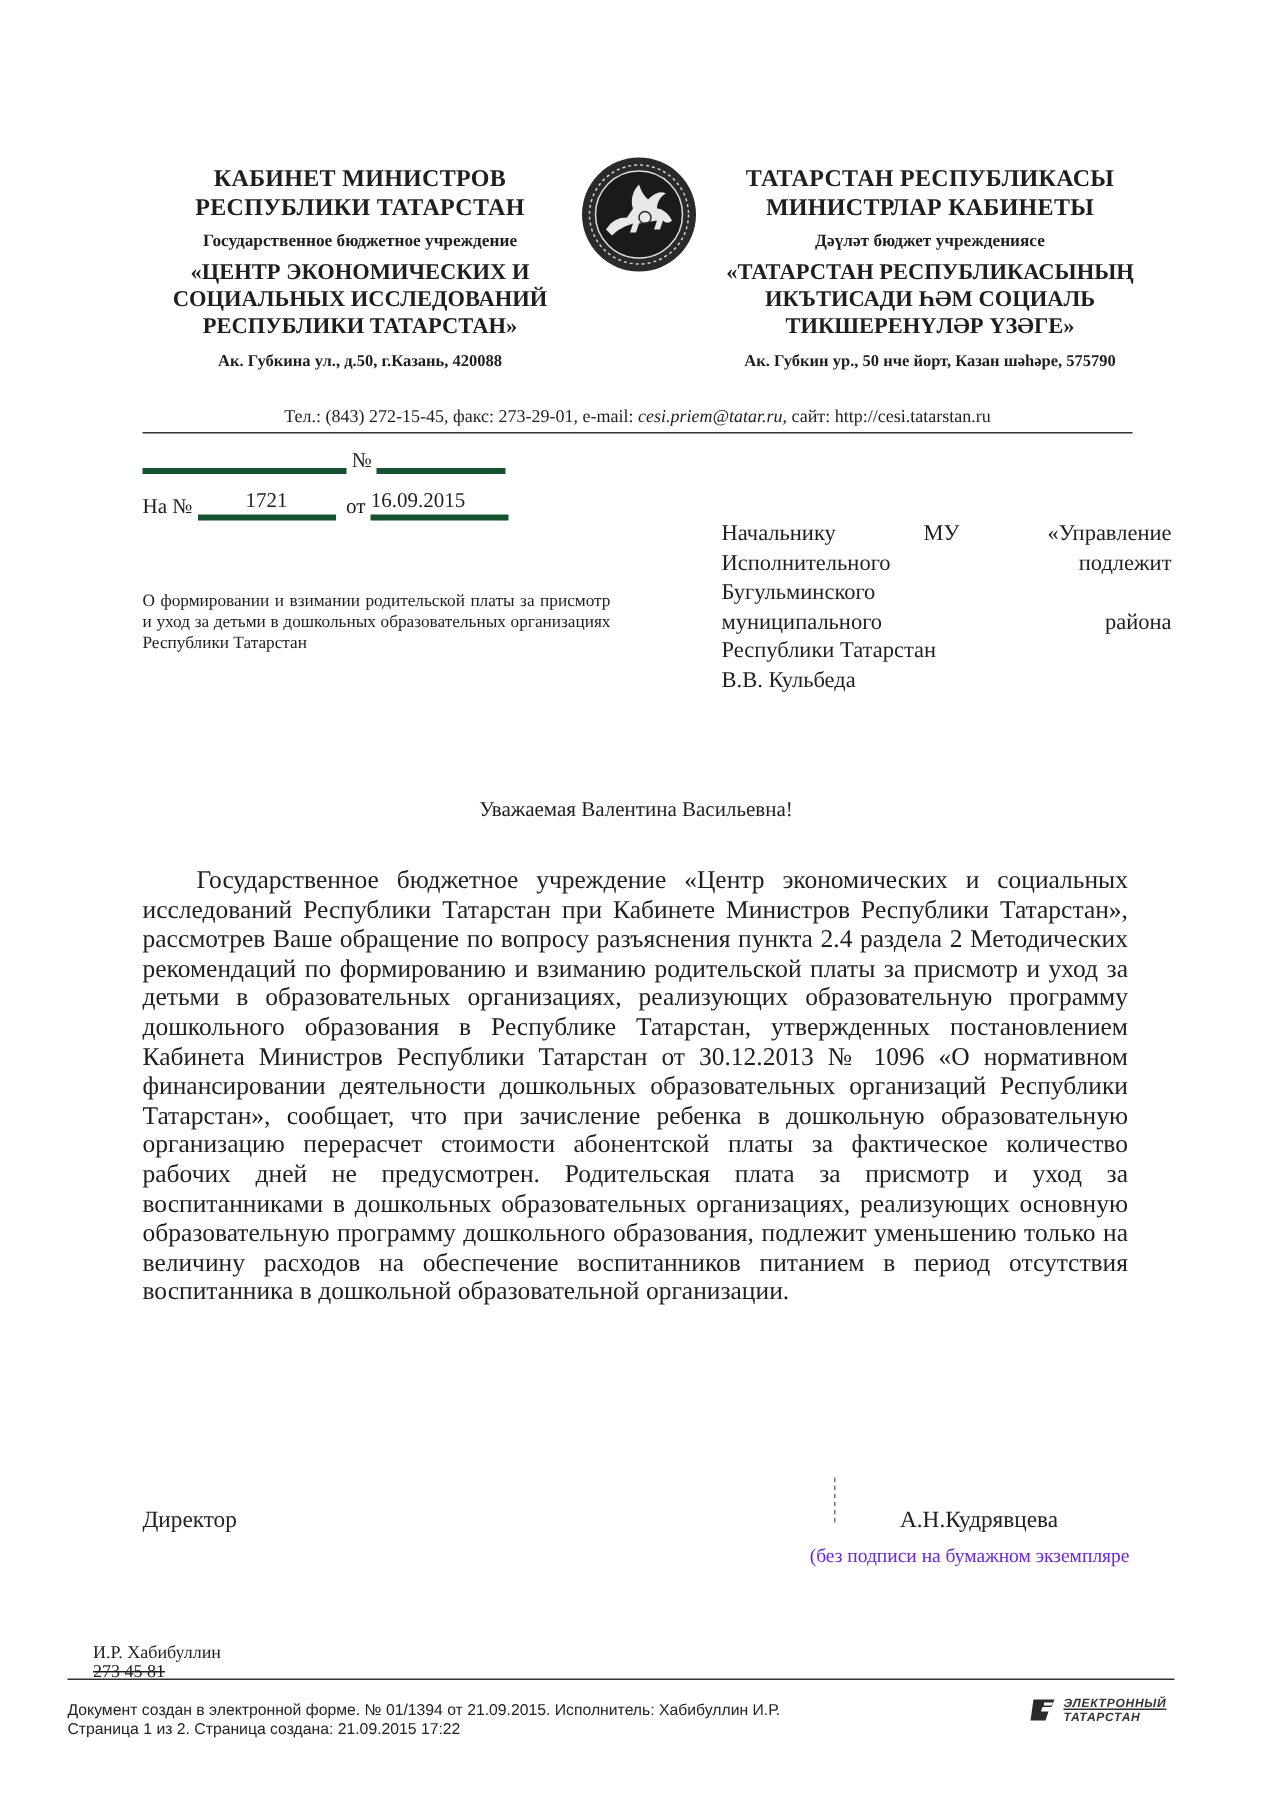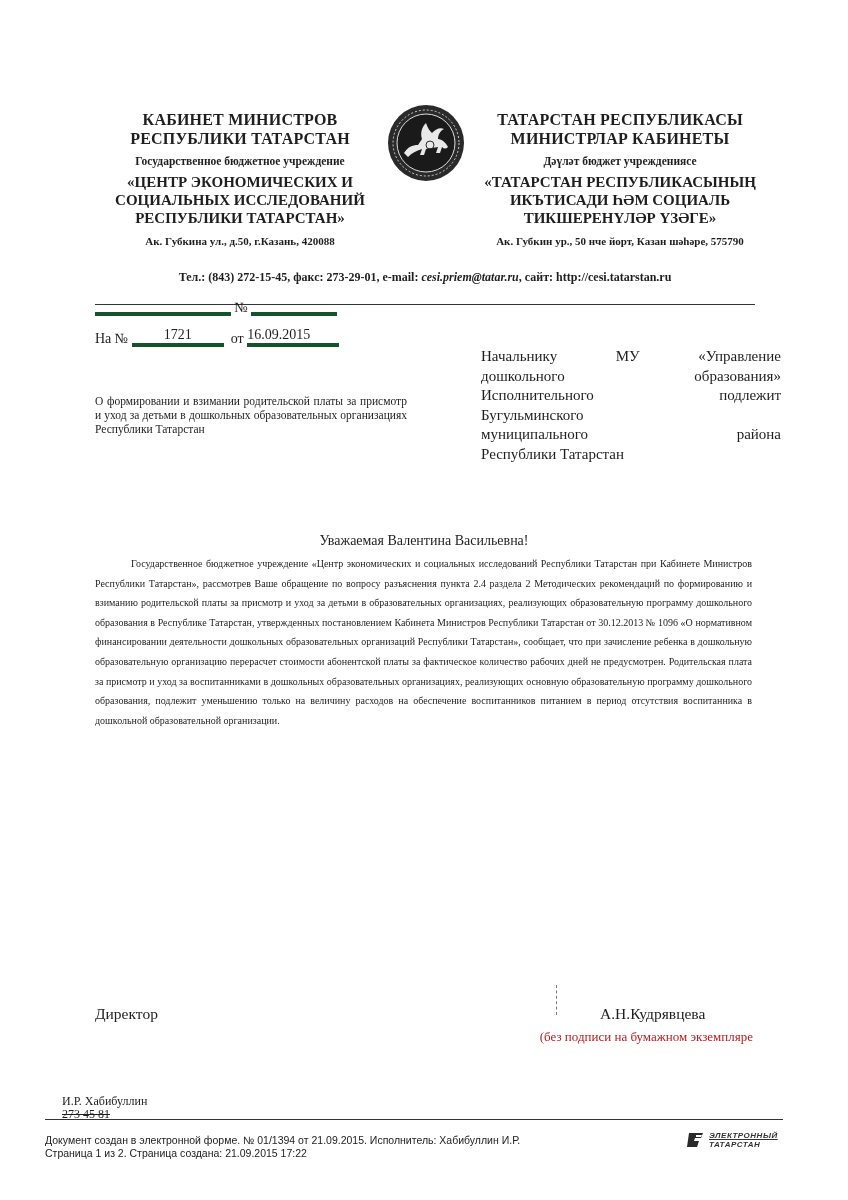--- a/index.html
+++ b/index.html
@@ -10,43 +10,43 @@
     .abs { position: absolute; }
     .hdr-col { text-align: center; font-weight: bold; margin-top: 14px; }
     .hdr-left { left: 95px; top: 96px; width: 290px; }
     .hdr-right { left: 470px; top: 96px; width: 300px; }
     .hdr-title { font-size: 16px; line-height: 19px; letter-spacing: 0.2px; }
     .hdr-sub { font-size: 11.5px; line-height: 14px; margin-top: 6px; margin-bottom: 5px; }
     .hdr-org { font-size: 15px; line-height: 18px; }
     .hdr-addr { font-size: 11px; line-height: 14px; margin-top: 7px; }
     .emblem { left: 386px; top: 103px; width: 80px; height: 80px; }
     .contacts {
-      left: 95px; top: 270px; width: 660px; text-align: center; font-size: 12px; font-weight: bold;
-      border-bottom: 1px solid #333; padding-bottom: 19px;
+      left: 95px; top: 270px; width: 660px; text-align: center; font-size: 12px; font-weight: normal;
+      border-bottom: 1px solid #333; padding-bottom: 3px;
     }
     .contacts .em { font-style: italic; }
     .regline { left: 95px; top: 296px; font-size: 14px; }
     .uline { display: inline-block; border-bottom: 4px solid #14532d; height: 16px; vertical-align: bottom; text-align: center; }
     .reply { left: 95px; top: 327px; font-size: 14px; }
     .subject {
       left: 95px; top: 394px; width: 312px; font-size: 11.5px; line-height: 14px; text-align: justify;
     }
     .addressee {
       left: 481px; top: 347px; width: 300px; font-size: 15px; line-height: 19.5px;
     }
     .addressee .jl { text-align: justify; text-align-last: justify; }
     .greeting { left: 0; width: 848px; top: 533px; text-align: center; font-size: 14px; }
     .body-text {
-      left: 95px; top: 554px; width: 657px; font-size: 10px; line-height: 19.6px; text-align: justify;
+      left: 95px; top: 577px; width: 657px; font-size: 17px; line-height: 19.6px; text-align: justify;
       text-indent: 36px;
       font-family: Liberation Serif, serif;
     }
     .sig-title { left: 95px; top: 1005px; font-size: 15.5px; }
     .sig-name { left: 600px; top: 1005px; font-size: 15.5px; }
-    .sig-note { left: 468px; top: 1028px; width: 285px; font-size: 13px; line-height: 18px; text-align: right; color: #b91c1c; }
+    .sig-note { left: 468px; top: 1028px; width: 285px; font-size: 13px; line-height: 18px; text-align: right; color: #6d28d9; }
     .dashmark { left: 556px; top: 985px; width: 1px; height: 30px; border-left: 1px dashed #777; }
     .executor { left: 62px; top: 1095px; font-size: 12px; line-height: 13px; }
     .executor .phone { text-decoration: line-through; }
     .footer-line { left: 45px; top: 1119px; width: 738px; height: 0; border-top: 1px solid #333; }
     .footer-text { left: 45px; top: 1134px; font-family: "Liberation Sans", sans-serif; font-size: 10.5px; line-height: 13px; color: #222; }
     .etat-logo { left: 686px; top: 1131px; width: 100px; height: 26px; }
     .etat-text { font-family: "Liberation Sans", sans-serif; font-weight: bold; font-style: italic; font-size: 8px; line-height: 9px; color: #333; letter-spacing: 0.5px; }
   </style>
 </head>
 <body>
@@ -95,25 +95,25 @@
   <span>На №</span>
   <span class="uline" style="width:92px">1721</span>
   &nbsp;<span>от</span>
   <span class="uline" style="width:92px;text-align:left">16.09.2015</span>
 </div>
 
 <div class="abs subject">О формировании и взимании родительской платы за присмотр и уход за детьми в дошкольных образовательных организациях Республики Татарстан</div>
 
 <div class="abs addressee">
   <div class="jl">Начальнику МУ «Управление</div>
-  <div class="jl">дошкольного образования»</div>
   <div class="jl">Исполнительного подлежит</div>
   <div>Бугульминского</div>
   <div class="jl">муниципального района</div>
   <div>Республики Татарстан</div>
+  <div>В.В. Кульбеда</div>
 </div>
 
 <div class="abs greeting">Уважаемая Валентина Васильевна!</div>
 
 <div class="abs body-text">Государственное бюджетное учреждение «Центр экономических и социальных исследований Республики Татарстан при Кабинете Министров Республики Татарстан», рассмотрев Ваше обращение по вопросу разъяснения пункта 2.4 раздела 2 Методических рекомендаций по формированию и взиманию родительской платы за присмотр и уход за детьми в образовательных организациях, реализующих образовательную программу дошкольного образования в Республике Татарстан, утвержденных постановлением Кабинета Министров Республики Татарстан от 30.12.2013 № 1096 «О нормативном финансировании деятельности дошкольных образовательных организаций Республики Татарстан», сообщает, что при зачисление ребенка в дошкольную образовательную организацию перерасчет стоимости абонентской платы за фактическое количество рабочих дней не предусмотрен. Родительская плата за присмотр и уход за воспитанниками в дошкольных образовательных организациях, реализующих основную образовательную программу дошкольного образования, подлежит уменьшению только на величину расходов на обеспечение воспитанников питанием в период отсутствия воспитанника в дошкольной образовательной организации.</div>
 
 <div class="abs dashmark"></div>
 <div class="abs sig-title">Директор</div>
 <div class="abs sig-name">А.Н.Кудрявцева</div>
 <div class="abs sig-note">

